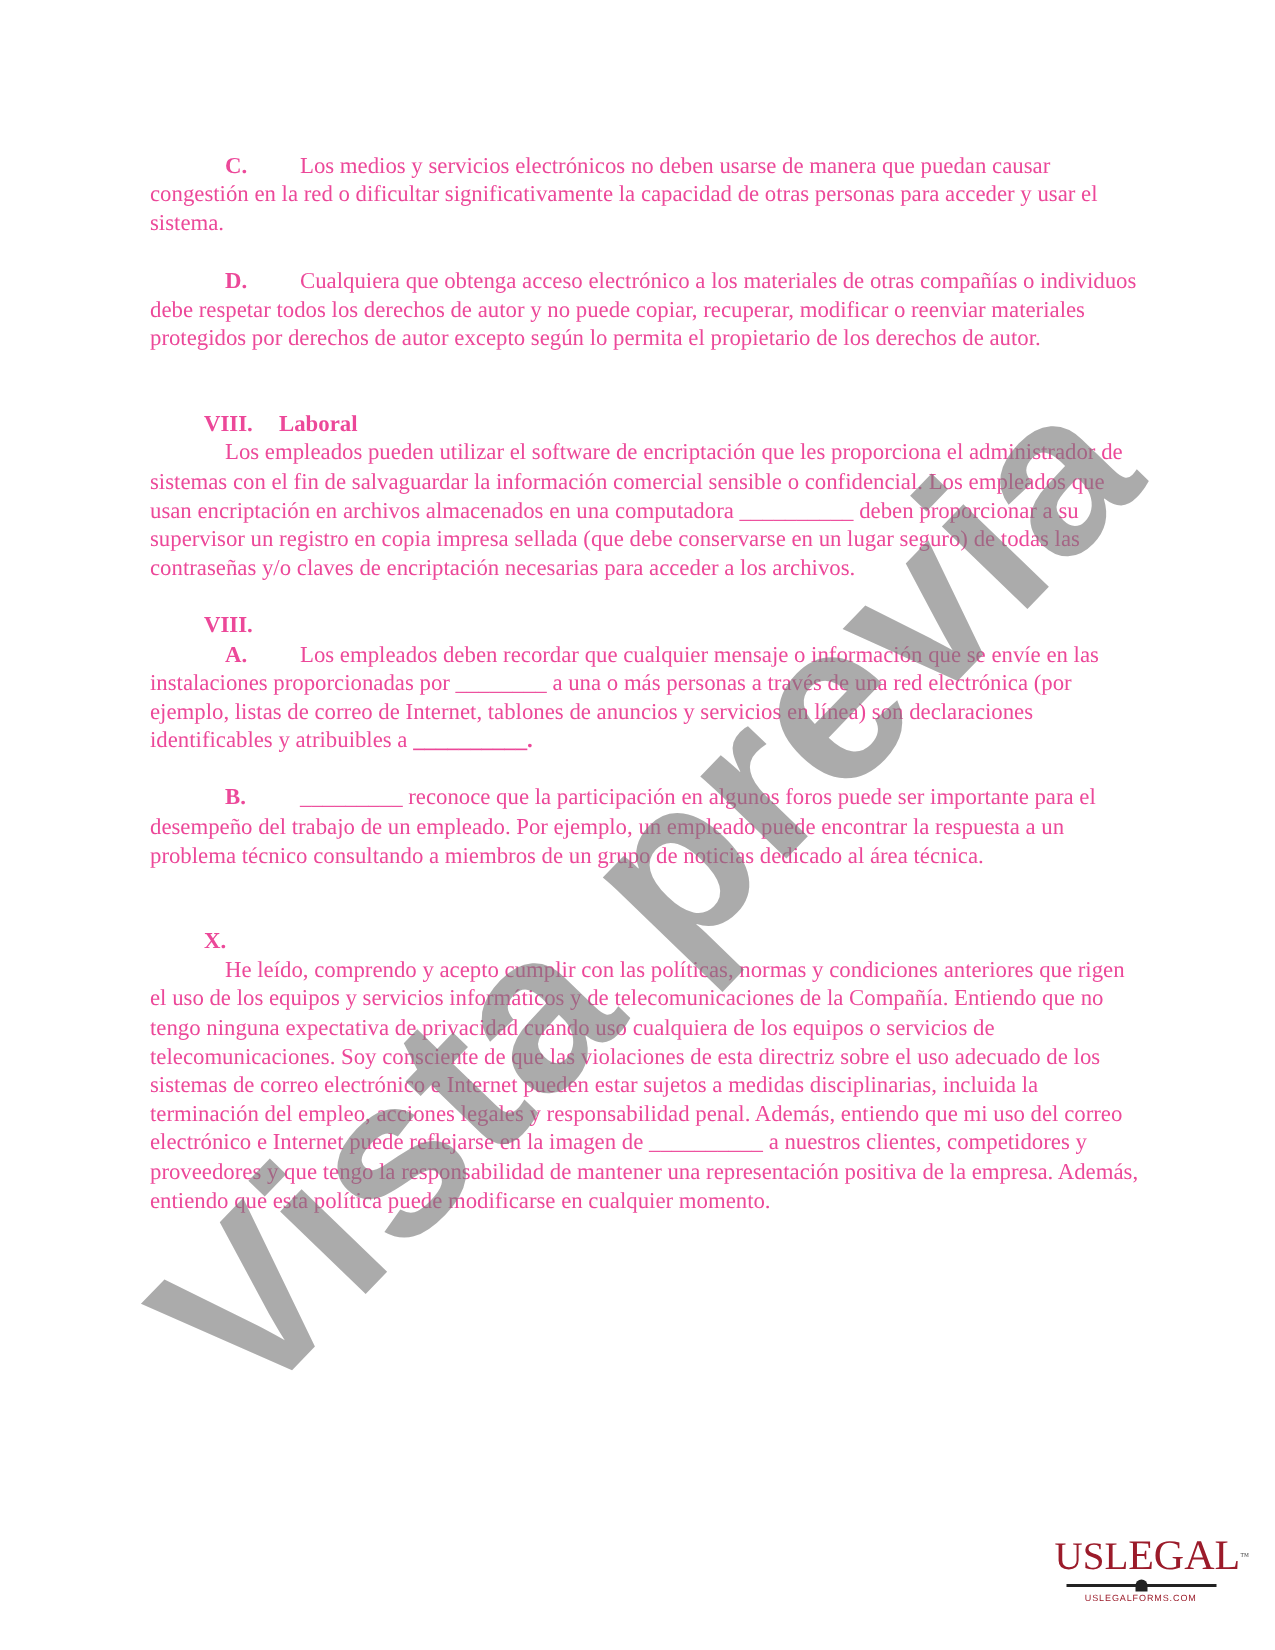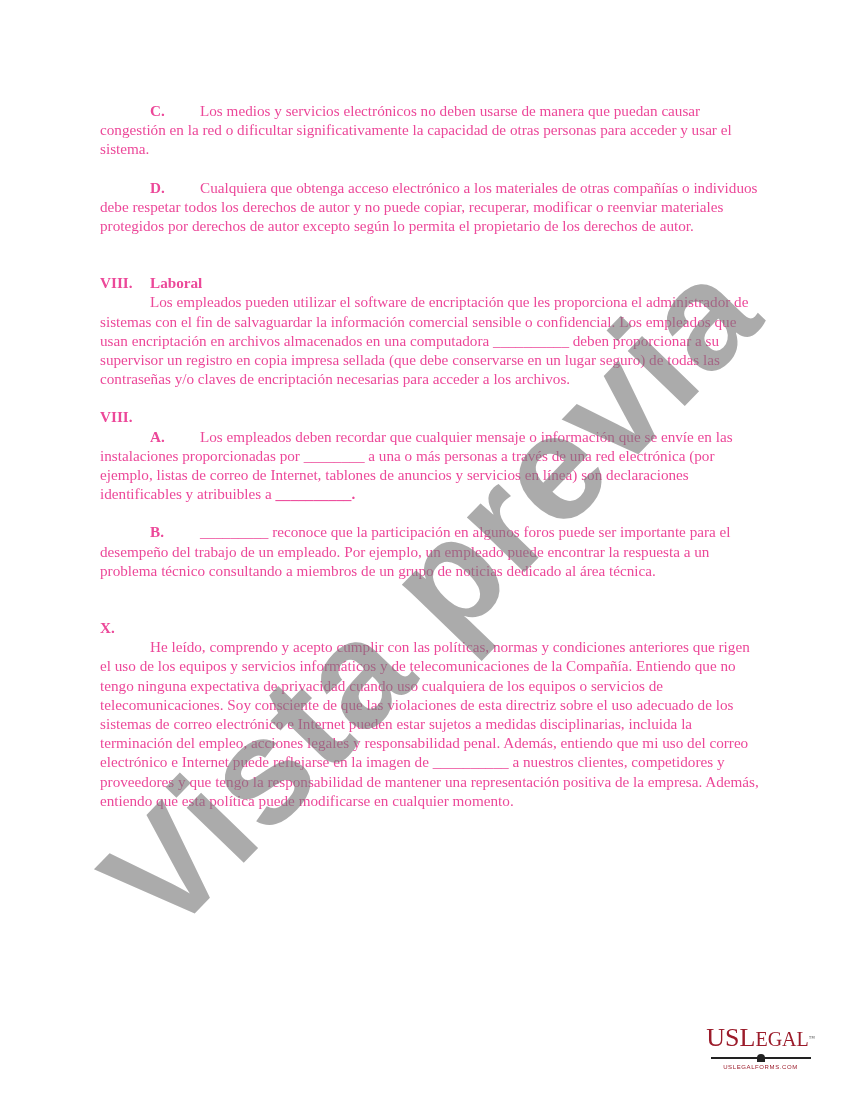--- a/index.html
+++ b/index.html
@@ -8,36 +8,36 @@
     position: absolute; left: 100px; top: 101px; width: 660px;
     font-family: "Liberation Serif", "DejaVu Serif", serif;
     font-size: 15.2px; line-height: 19.2px; color: #ec4899;
   }
   p { margin: 0; }
   .item { text-indent: 50px; }
   .item .lbl { font-weight: bold; display: inline-block; width: 50px; text-indent: 0; }
   .gap1 { height: 19px; }
   .gap2 { height: 38px; }
   .heading { font-weight: bold; display: flex; }
-  .heading .num { width: 50px; }
+  .heading .num { width: 50px; margin-left: 36px; }
   .para { text-indent: 50px; }
   .blank { white-space: pre; }
   .watermark {
     position: absolute; left: -20px; top: 520px; width: 900px;
     font-family: "Liberation Sans", "DejaVu Sans", sans-serif;
     font-weight: bold; font-size: 150px; line-height: 150px; color: rgba(120,120,120,0.62);
     transform: rotate(-46deg); transform-origin: center; text-align: center;
     pointer-events: none; letter-spacing: 2px; white-space: nowrap;
   }
   .logo { position: absolute; left: 703px; top: 1025px; width: 115px; text-align: center; }
   .logo .brand {
     font-family: "Liberation Serif", "DejaVu Serif", serif; font-size: 26px; color: #9b1b2a;
     letter-spacing: 0px; line-height: 26px;
   }
-  .logo .brand .small { font-size: 20px; }
+  .logo .brand .small { font-size: 28px; }
   .logo .tm { font-size: 6px; vertical-align: top; color: #555; }
   .logo .wings { height: 8px; margin: 2px auto 0; width: 100px; position: relative; }
   .logo .wings::before { content: ""; position: absolute; left: 0; right: 0; top: 3px; height: 2px; background: #222; }
   .logo .wings::after { content: ""; position: absolute; left: 46px; top: 0; width: 8px; height: 8px; background: #222; border-radius: 50% 50% 0 0; }
   .logo .url { font-family: "Liberation Sans", "DejaVu Sans", sans-serif; font-size: 6px; color: #9b1b2a; letter-spacing: 0.6px; margin-top: 2px; }
 </style>
 </head>
 <body>
 
 <div class="page">

